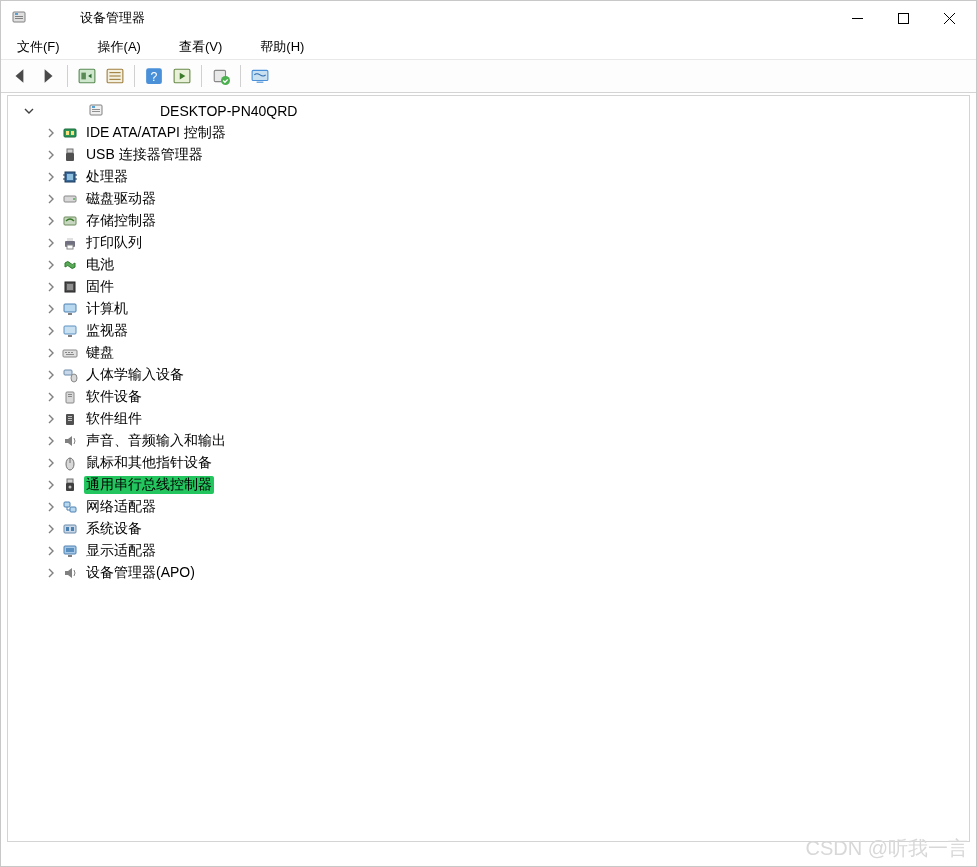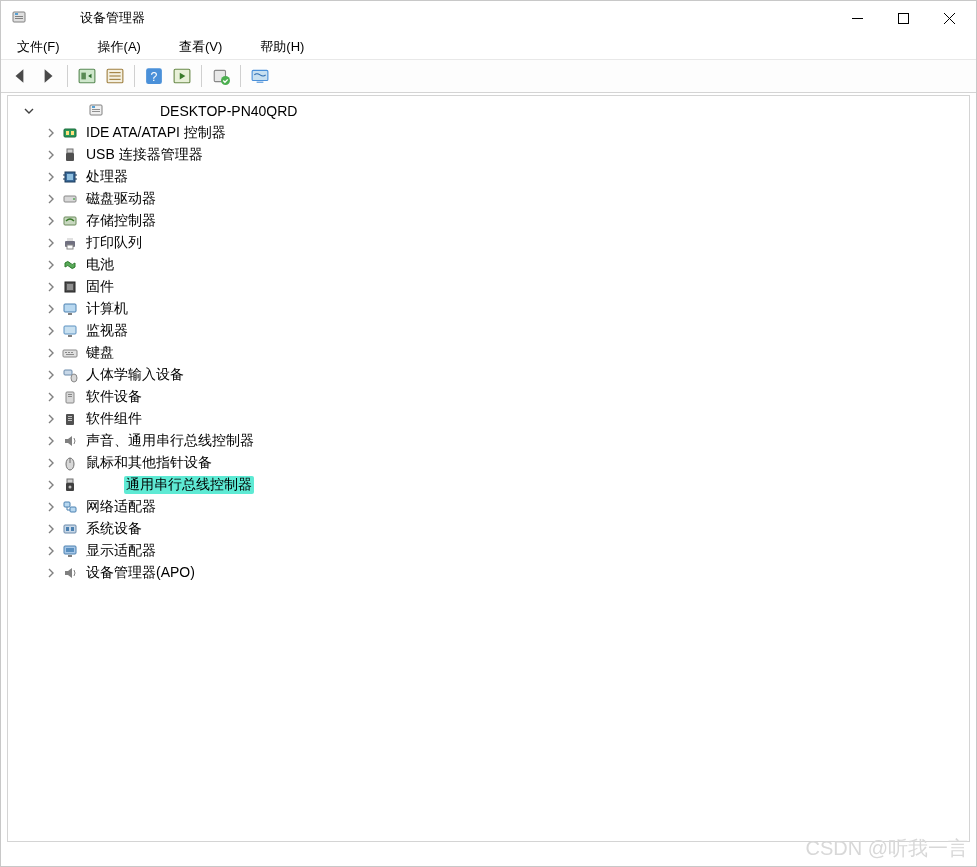--- a/index.html
+++ b/index.html
@@ -96,24 +96,23 @@
     color:#606060;
     font-size:11px;
   }
   .node-icon {
     width:16px; height:16px;
     margin-right:6px;
     display:inline-flex; align-items:center; justify-content:center;
   }
   .node-label { }
   .tree-row.selected .node-label {
-    background:#5eead4;
+    background:#22c55e;
     border-radius:2px;
     padding:0 2px;
-    margin-left:40px;
   }
   .node-label { padding:0 2px; }
   
   .watermark {
     position:absolute;
     right:8px; bottom:4px;
     color:#d8d8d8;
     font-size:20px;
     pointer-events:none;
   }
@@ -448,21 +447,21 @@
         <svg viewBox="0 0 10 10" width="10" height="10">
           <path d="M3 1 L7 5 L3 9" stroke="#808080" fill="none" stroke-width="1.4"></path>
         </svg>
       </span>
       <span class="node-icon">
         <svg viewBox="0 0 16 16">
           <path d="M3 6 L6 6 L10 3 L10 13 L6 10 L3 10 Z" fill="#808080"></path>
           <path d="M12 5 Q14 8 12 11" stroke="#808080" fill="none"></path>
         </svg>
       </span>
-      <span class="node-label">声音、通用串行总线控制器</span>
+      <span class="node-label">声音、音频输入和输出</span>
     </div>
     <div class="tree-row child-row">
       <span class="expander">
         <svg viewBox="0 0 10 10" width="10" height="10">
           <path d="M3 1 L7 5 L3 9" stroke="#808080" fill="none" stroke-width="1.4"></path>
         </svg>
       </span>
       <span class="node-icon">
         <svg viewBox="0 0 16 16">
           <ellipse cx="8" cy="9" rx="4" ry="6" fill="#d8d8d8" stroke="#707070"></ellipse>

